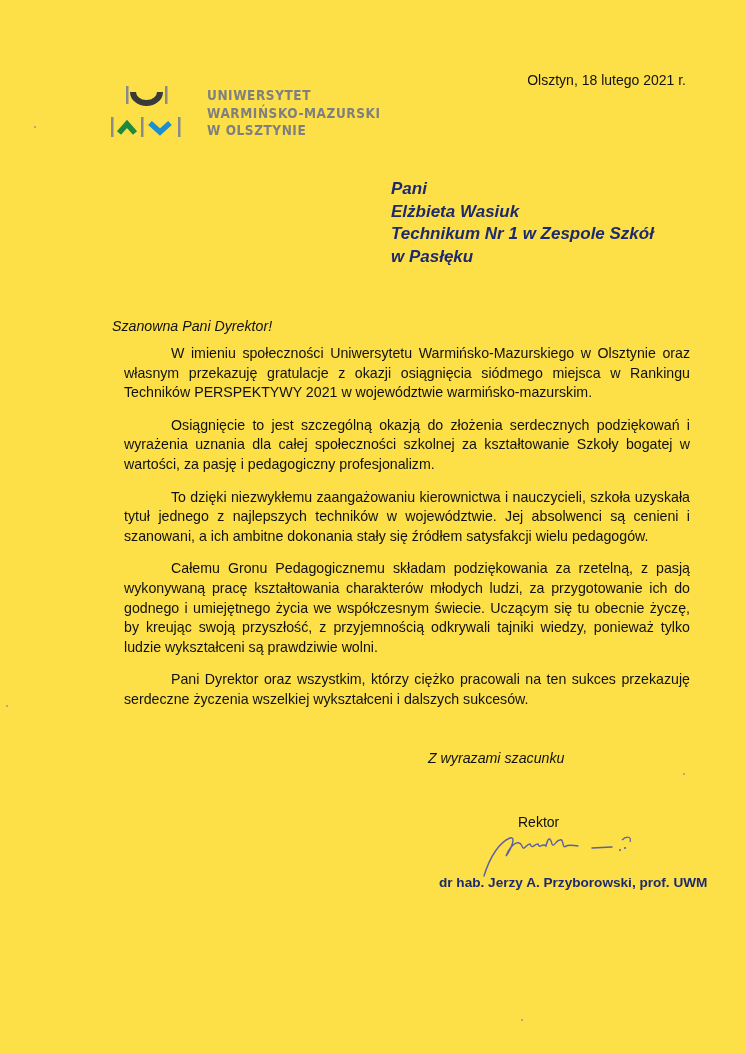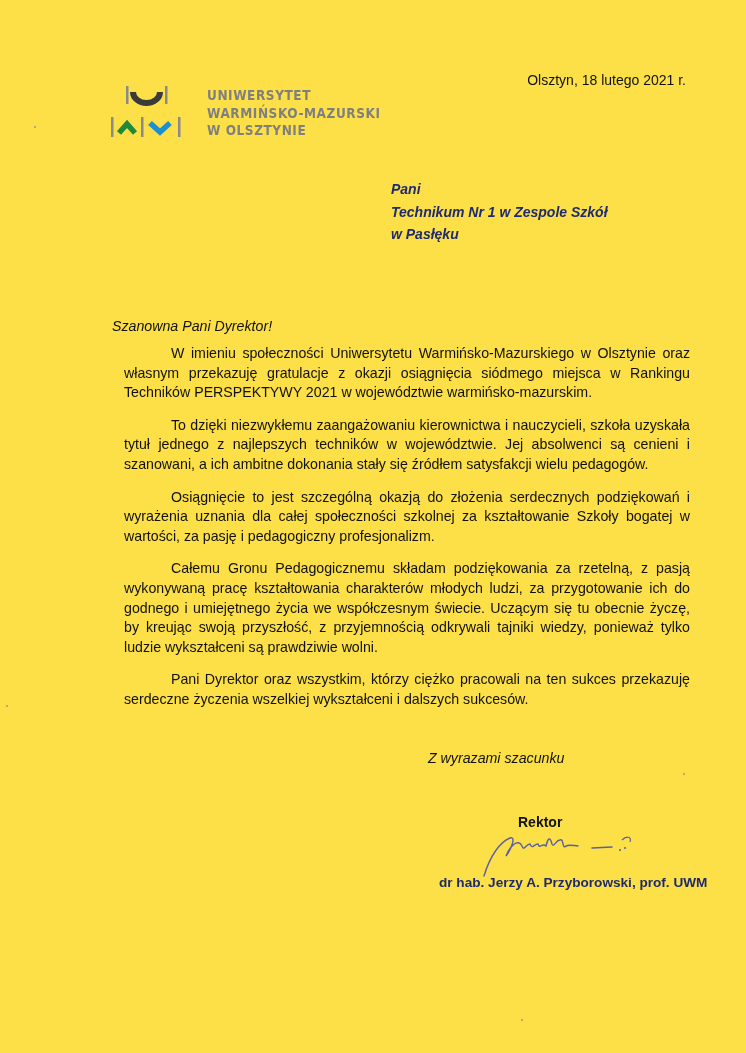--- a/index.html
+++ b/index.html
@@ -17,39 +17,39 @@
       color: #7f7f7f; letter-spacing: 0.6px; line-height: 17.6px; white-space: nowrap;
       transform: scaleX(0.92); transform-origin: left center;
     }
 
     .date {
       position: absolute; right: 60px; top: 72px; font-size: 14px; color: #111; white-space: nowrap;
     }
 
     .recipient {
       position: absolute; left: 391px; top: 178px;
-      font-weight: bold; font-style: italic; color: #1e2a6e; font-size: 14px; line-height: 22.5px;
+      font-weight: bold; font-style: italic; color: #1e2a6e; font-size: 17px; line-height: 22.5px;
     }
     .recipient div { white-space: nowrap; }
 
     .salutation {
       position: absolute; left: 112px; top: 318px; font-style: italic; font-size: 14.2px; white-space: nowrap;
     }
 
     .body-text { position: absolute; left: 112px; top: 344px; width: 578px; }
     .para {
       font-size: 14.2px; line-height: 19.6px; text-align: justify; text-indent: 47px;
       margin: 0 0 13px 12px; color: #111;
     }
 
     .closing {
       position: absolute; left: 392px; top: 750px; font-style: italic; font-size: 14.2px; white-space: nowrap; margin-left: 36px;
     }
     .role {
-      position: absolute; left: 518px; top: 814px; font-weight: bold; font-size: 14px; white-space: nowrap;
+      position: absolute; left: 518px; top: 814px; font-weight: normal; font-size: 14px; white-space: nowrap;
     }
     .signature { position: absolute; left: 470px; top: 826px; width: 200px; height: 60px; }
     .signer {
       position: absolute; left: 419px; top: 875px; font-weight: bold; font-size: 13.6px;
       color: #1e2a6e; white-space: nowrap; margin-left: 20px;
     }
     .speck { position: absolute; width: 2px; height: 2px; background: #999; border-radius: 1px; }
   </style>
 </head>
 <body>
@@ -76,30 +76,31 @@
   <div class="logo-text">
     <div class="logo-line">UNIWERSYTET</div>
     <div class="logo-line">WARMIŃSKO-MAZURSKI</div>
     <div class="logo-line">W OLSZTYNIE</div>
   </div>
 
   <div class="date">Olsztyn, 18 lutego 2021 r.</div>
 
   <div class="recipient">
     <div>Pani</div>
+    <div>Elżbieta Wasiuk</div>
     <div>Technikum Nr 1 w Zespole Szkół</div>
     <div>w Pasłęku</div>
   </div>
 
   <div class="salutation">Szanowna Pani Dyrektor!</div>
 
   <div class="body-text">
     <p class="para">W imieniu społeczności Uniwersytetu Warmińsko-Mazurskiego w Olsztynie oraz własnym przekazuję gratulacje z okazji osiągnięcia siódmego miejsca w Rankingu Techników PERSPEKTYWY 2021 w województwie warmińsko-mazurskim.</p>
+    <p class="para">Osiągnięcie to jest szczególną okazją do złożenia serdecznych podziękowań i wyrażenia uznania dla całej społeczności szkolnej za kształtowanie Szkoły bogatej w wartości, za pasję i pedagogiczny profesjonalizm.</p>
     <p class="para">To dzięki niezwykłemu zaangażowaniu kierownictwa i nauczycieli, szkoła uzyskała tytuł jednego z najlepszych techników w województwie. Jej absolwenci są cenieni i szanowani, a ich ambitne dokonania stały się źródłem satysfakcji wielu pedagogów.</p>
-    <p class="para">Osiągnięcie to jest szczególną okazją do złożenia serdecznych podziękowań i wyrażenia uznania dla całej społeczności szkolnej za kształtowanie Szkoły bogatej w wartości, za pasję i pedagogiczny profesjonalizm.</p>
     <p class="para">Całemu Gronu Pedagogicznemu składam podziękowania za rzetelną, z pasją wykonywaną pracę kształtowania charakterów młodych ludzi, za przygotowanie ich do godnego i umiejętnego życia we współczesnym świecie. Uczącym się tu obecnie życzę, by kreując swoją przyszłość, z przyjemnością odkrywali tajniki wiedzy, ponieważ tylko ludzie wykształceni są prawdziwie wolni.</p>
     <p class="para">Pani Dyrektor oraz wszystkim, którzy ciężko pracowali na ten sukces przekazuję serdeczne życzenia wszelkiej wykształceni i dalszych sukcesów.</p>
   </div>
 
   <div class="closing">Z wyrazami szacunku</div>
 
   <div class="role">Rektor</div>
 
   <div class="signature">
     <svg width="200" height="60" viewBox="0 0 200 60">

